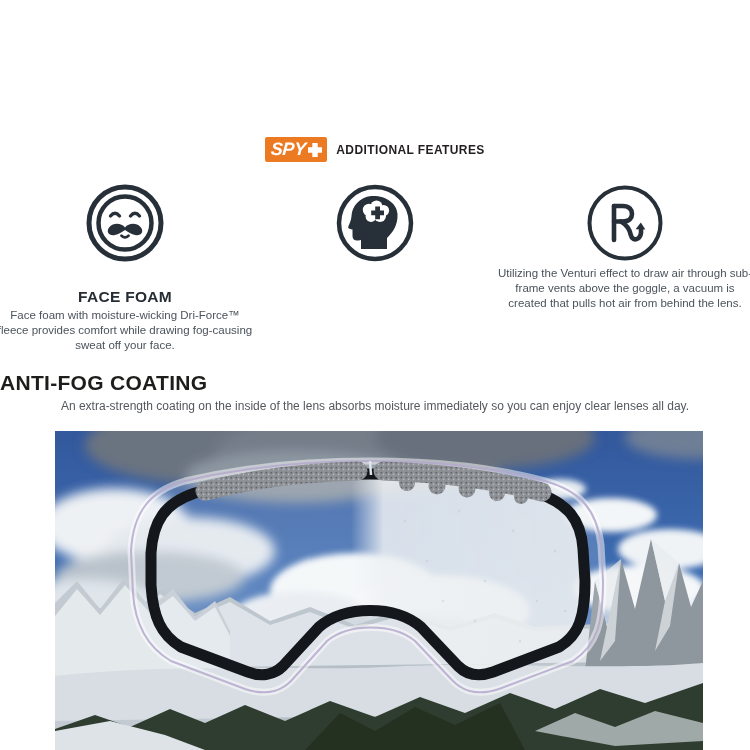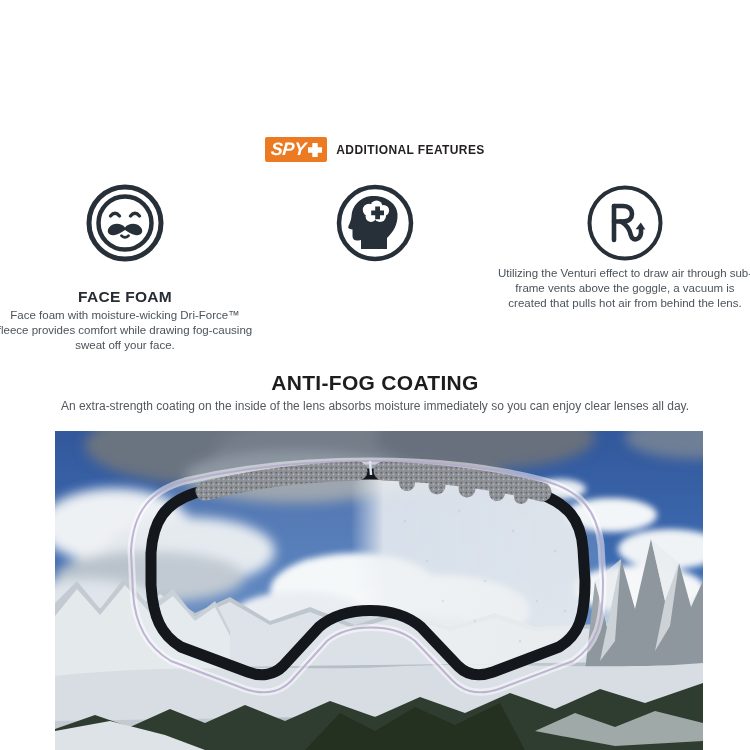--- a/index.html
+++ b/index.html
@@ -13,21 +13,21 @@
   .header-title{font-size:12px;font-weight:bold;color:#231f20;letter-spacing:0.4px;}
 
   
   .features{position:absolute;top:183px;left:0;width:100%;display:flex;justify-content:center;}
   .feature{width:250px;display:flex;flex-direction:column;align-items:center;text-align:center;}
   .feature-icon{width:80px;height:80px;display:block;}
   .feature-title{margin-top:25px;font-size:15.5px;font-weight:bold;color:#262c33;letter-spacing:0.3px;line-height:17px;}
   .feature-desc{margin-top:3px;font-size:11.5px;line-height:15px;color:#4b535b;width:256px;}
 
   
-  .antifog-title{position:absolute;top:371px;left:0;width:100%;text-align:center;font-size:21px;font-weight:bold;color:#1d1d1b;letter-spacing:0.3px;}
+  .antifog-title{position:absolute;top:371px;left:0;width:100%;text-align:left;font-size:21px;font-weight:bold;color:#1d1d1b;letter-spacing:0.3px;}
   .antifog-sub{position:absolute;top:399px;left:0;width:100%;text-align:center;font-size:12px;color:#54585d;}
 
   
   .hero{position:absolute;top:431px;left:55px;width:648px;height:319px;overflow:hidden;}
   .hero svg{display:block;}
 </style>
 </head>
 <body>
 
 <div class="page">

